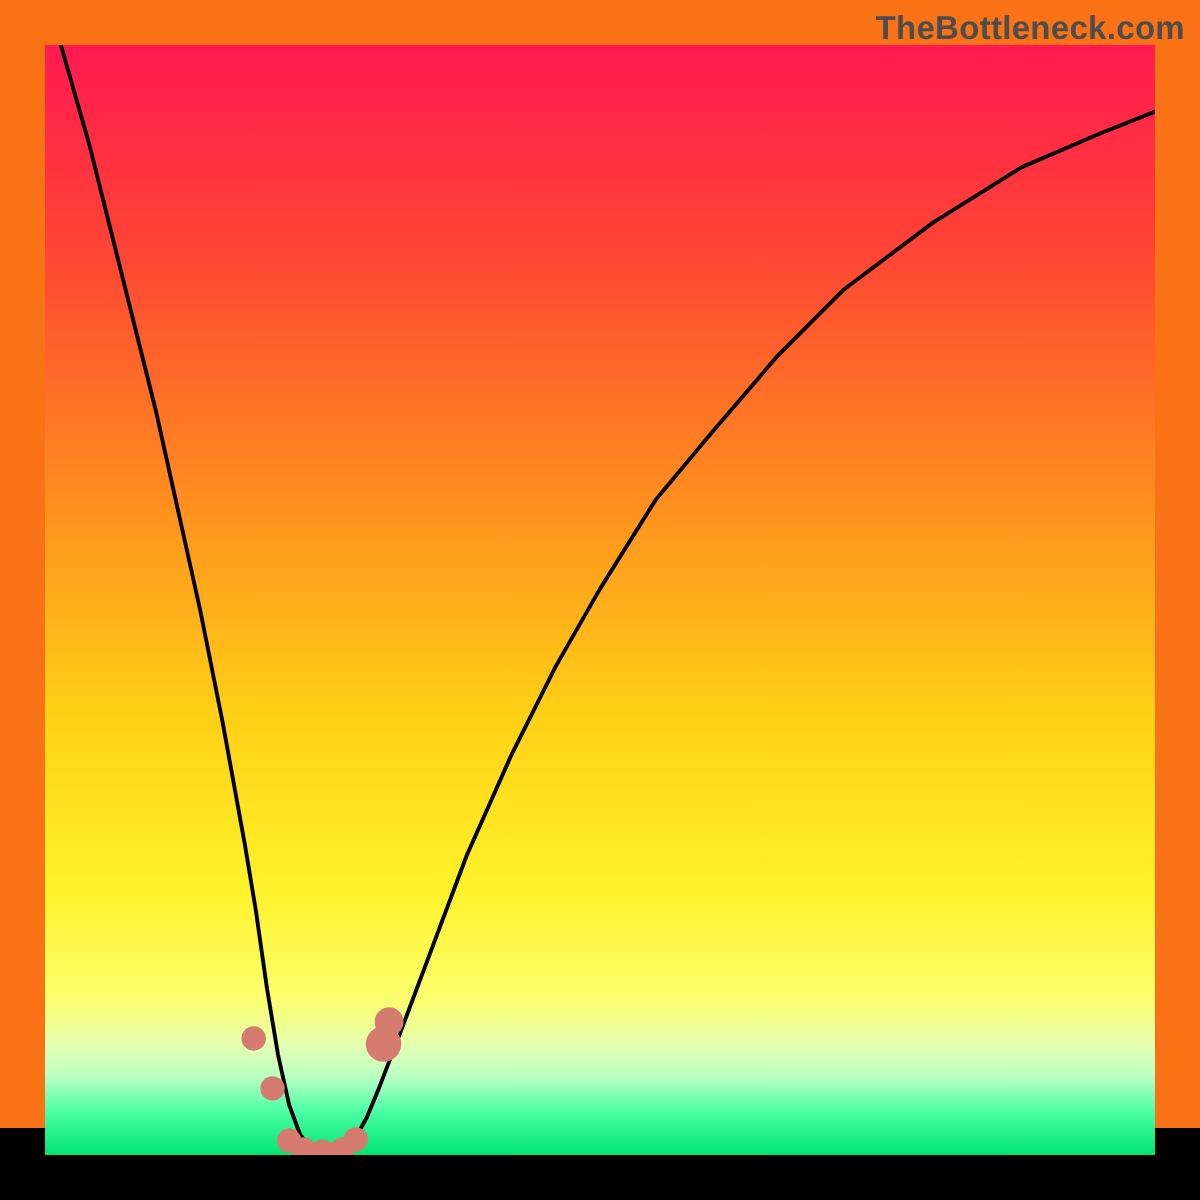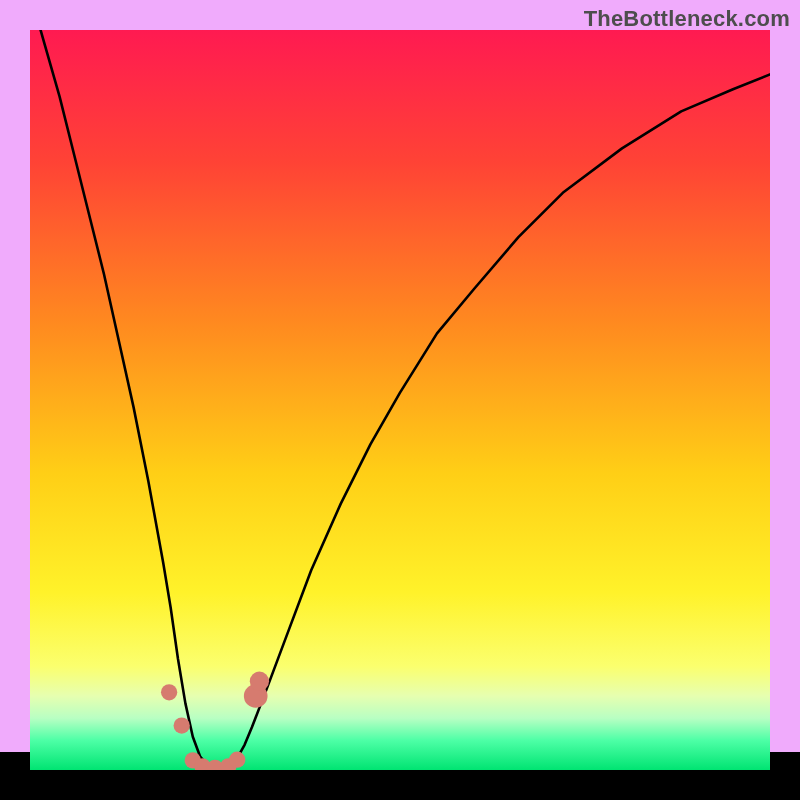--- a/index.html
+++ b/index.html
@@ -8,21 +8,21 @@
     width: 800px;
     height: 800px;
     overflow: hidden;
     background: #000;
     font-family: Arial, Helvetica, sans-serif;
   }
   .frame {
     position: absolute;
     left: 0; top: 0;
     width: 800px; height: 752px;
-    background: #f0abfc;
+    background: #f97316;
   }
   .plot {
     position: absolute;
     left: 30px;
     top: 30px;
     width: 740px;
     height: 740px;
     overflow: hidden;
   }
   .gradient {

